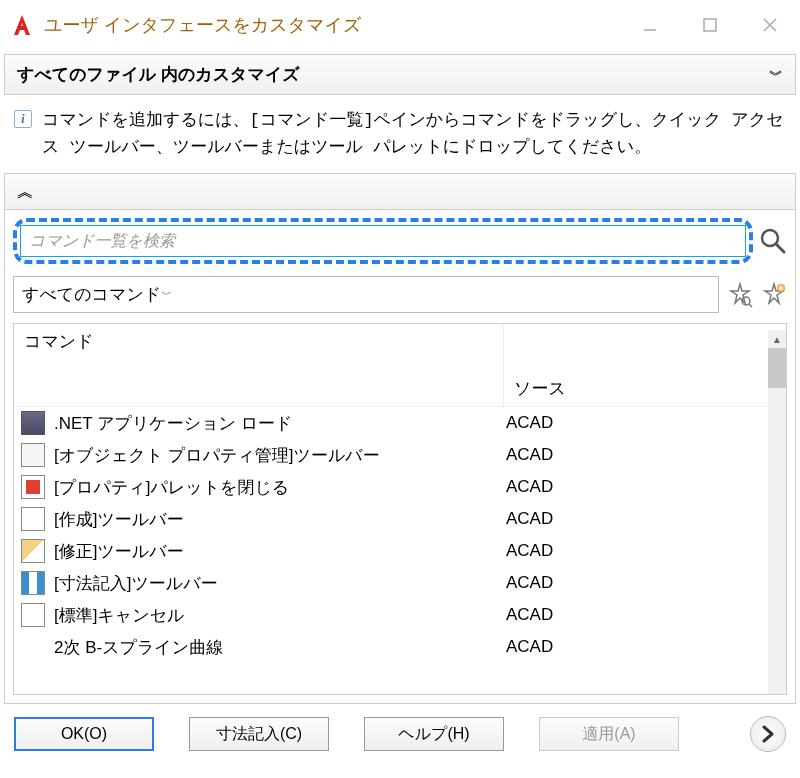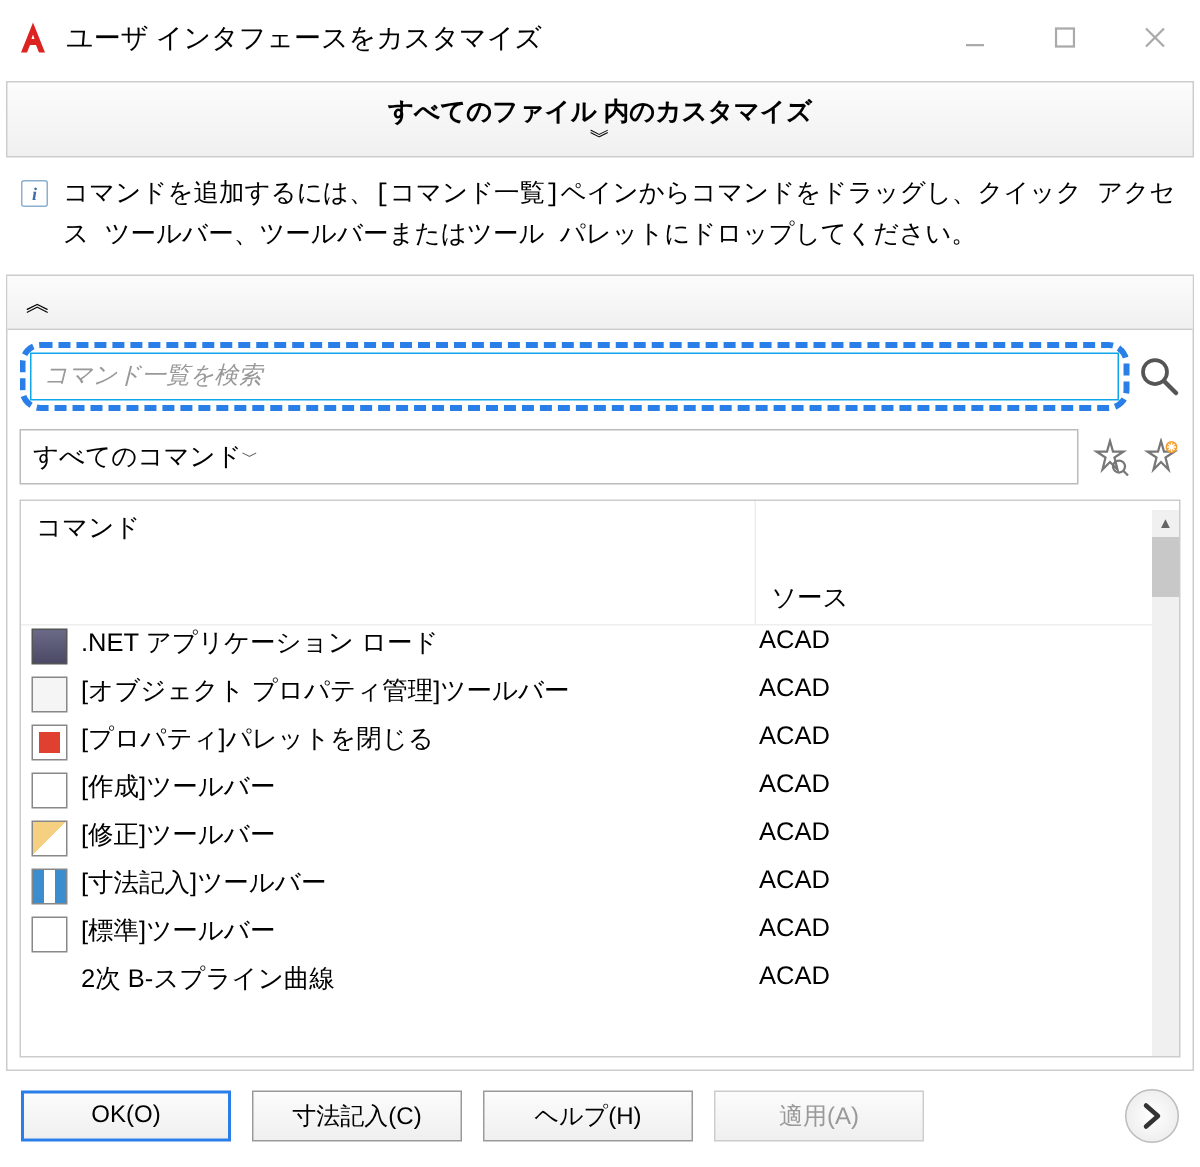--- a/index.html
+++ b/index.html
@@ -18,42 +18,41 @@
       padding: 0 0 0 10px;
       background: #fff;
     }
     .titlebar .app-icon {
       width: 24px;
       height: 24px;
       margin-right: 10px;
     }
     .titlebar .title {
       flex: 1;
-      color: #000000;
+      color: #a16207;
       font-size: 18px;
     }
     .titlebar .winbtn {
       width: 60px;
       height: 50px;
       display: flex;
       align-items: center;
       justify-content: center;
       color: #aaa;
     }
     .content {
       padding: 4px;
     }
     .section-header {
       background: linear-gradient(#fcfcfc, #f0f0f0);
       border: 1px solid #ccc;
       padding: 8px 12px;
       display: flex;
       align-items: center;
       justify-content: space-between;
-      flex-direction: column;
     }
     .section-header .label {
       font-weight: bold;
       font-size: 17px;
     }
     .section-header .chev {
       font-size: 14px;
       line-height: 10px;
     }
     .info-bar {
@@ -173,20 +172,21 @@
       font-size: 17px;
       border-right: 1px solid #eee;
     }
     .col-cmd { flex: 0 0 490px; }
     .col-src { flex: 1; margin-top: 47px; }
     .list-rows {
       overflow: hidden;
     }
     .row {
       display: flex;
+      align-items: center;
       height: 32px;
     }
     .row-icon {
       width: 34px;
       height: 28px;
       margin: 0 4px 0 2px;
       flex-shrink: 0;
       display: flex;
       align-items: center;
       justify-content: center;
@@ -220,21 +220,21 @@
     }
     .scrollbar .thumb {
       background: #c8c8c8;
       width: 18px;
       height: 40px;
     }
     .button-bar {
       display: flex;
       align-items: center;
       padding: 12px 10px 10px 10px;
-      gap: 14px;
+      gap: 35px;
     }
     .btn {
       width: 140px;
       height: 34px;
       border: 1px solid #999;
       background: linear-gradient(#fcfcfc, #efefef);
       font-size: 16px;
       display: flex;
       align-items: center;
       justify-content: center;
@@ -390,21 +390,21 @@
               <div class="row-icon">
                 <div class="cmd-ico dim"></div>
               </div>
               <div class="row-label">[寸法記入]ツールバー</div>
               <div class="row-src">ACAD</div>
             </div>
             <div class="row">
               <div class="row-icon">
                 <div class="cmd-ico std"></div>
               </div>
-              <div class="row-label">[標準]ツールバー</div>
+              <div class="row-label">[標準]キャンセル</div>
               <div class="row-src">ACAD</div>
             </div>
             <div class="row">
               <div class="row-icon"></div>
               <div class="row-label">2次 B-スプライン曲線</div>
               <div class="row-src">ACAD</div>
             </div>
           </div>
         <div class="scrollbar">
           <div class="arrow">▲</div>

